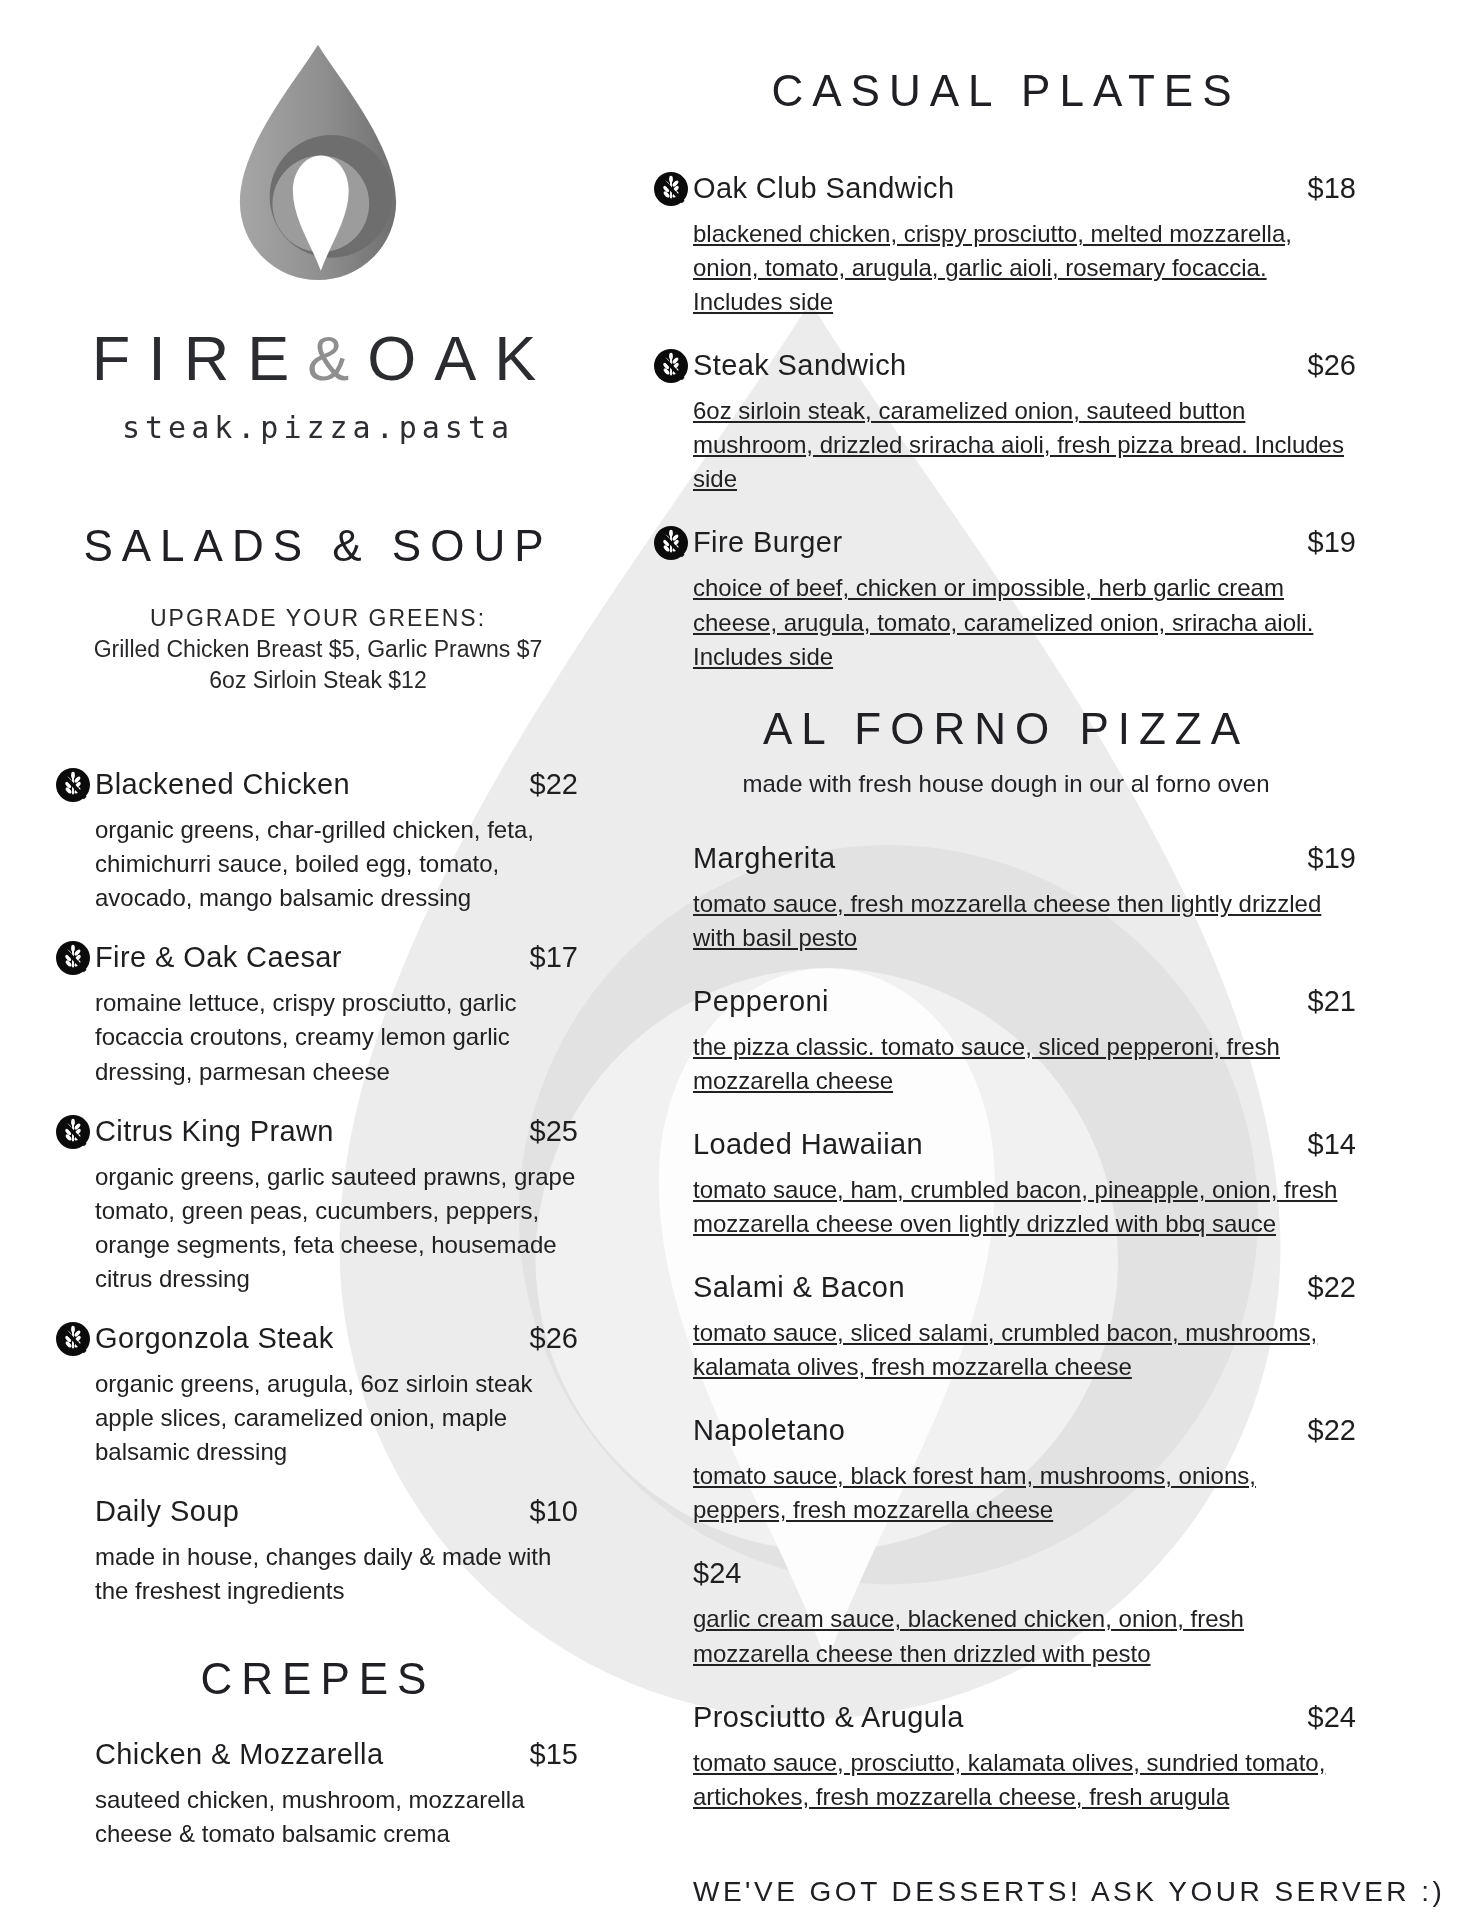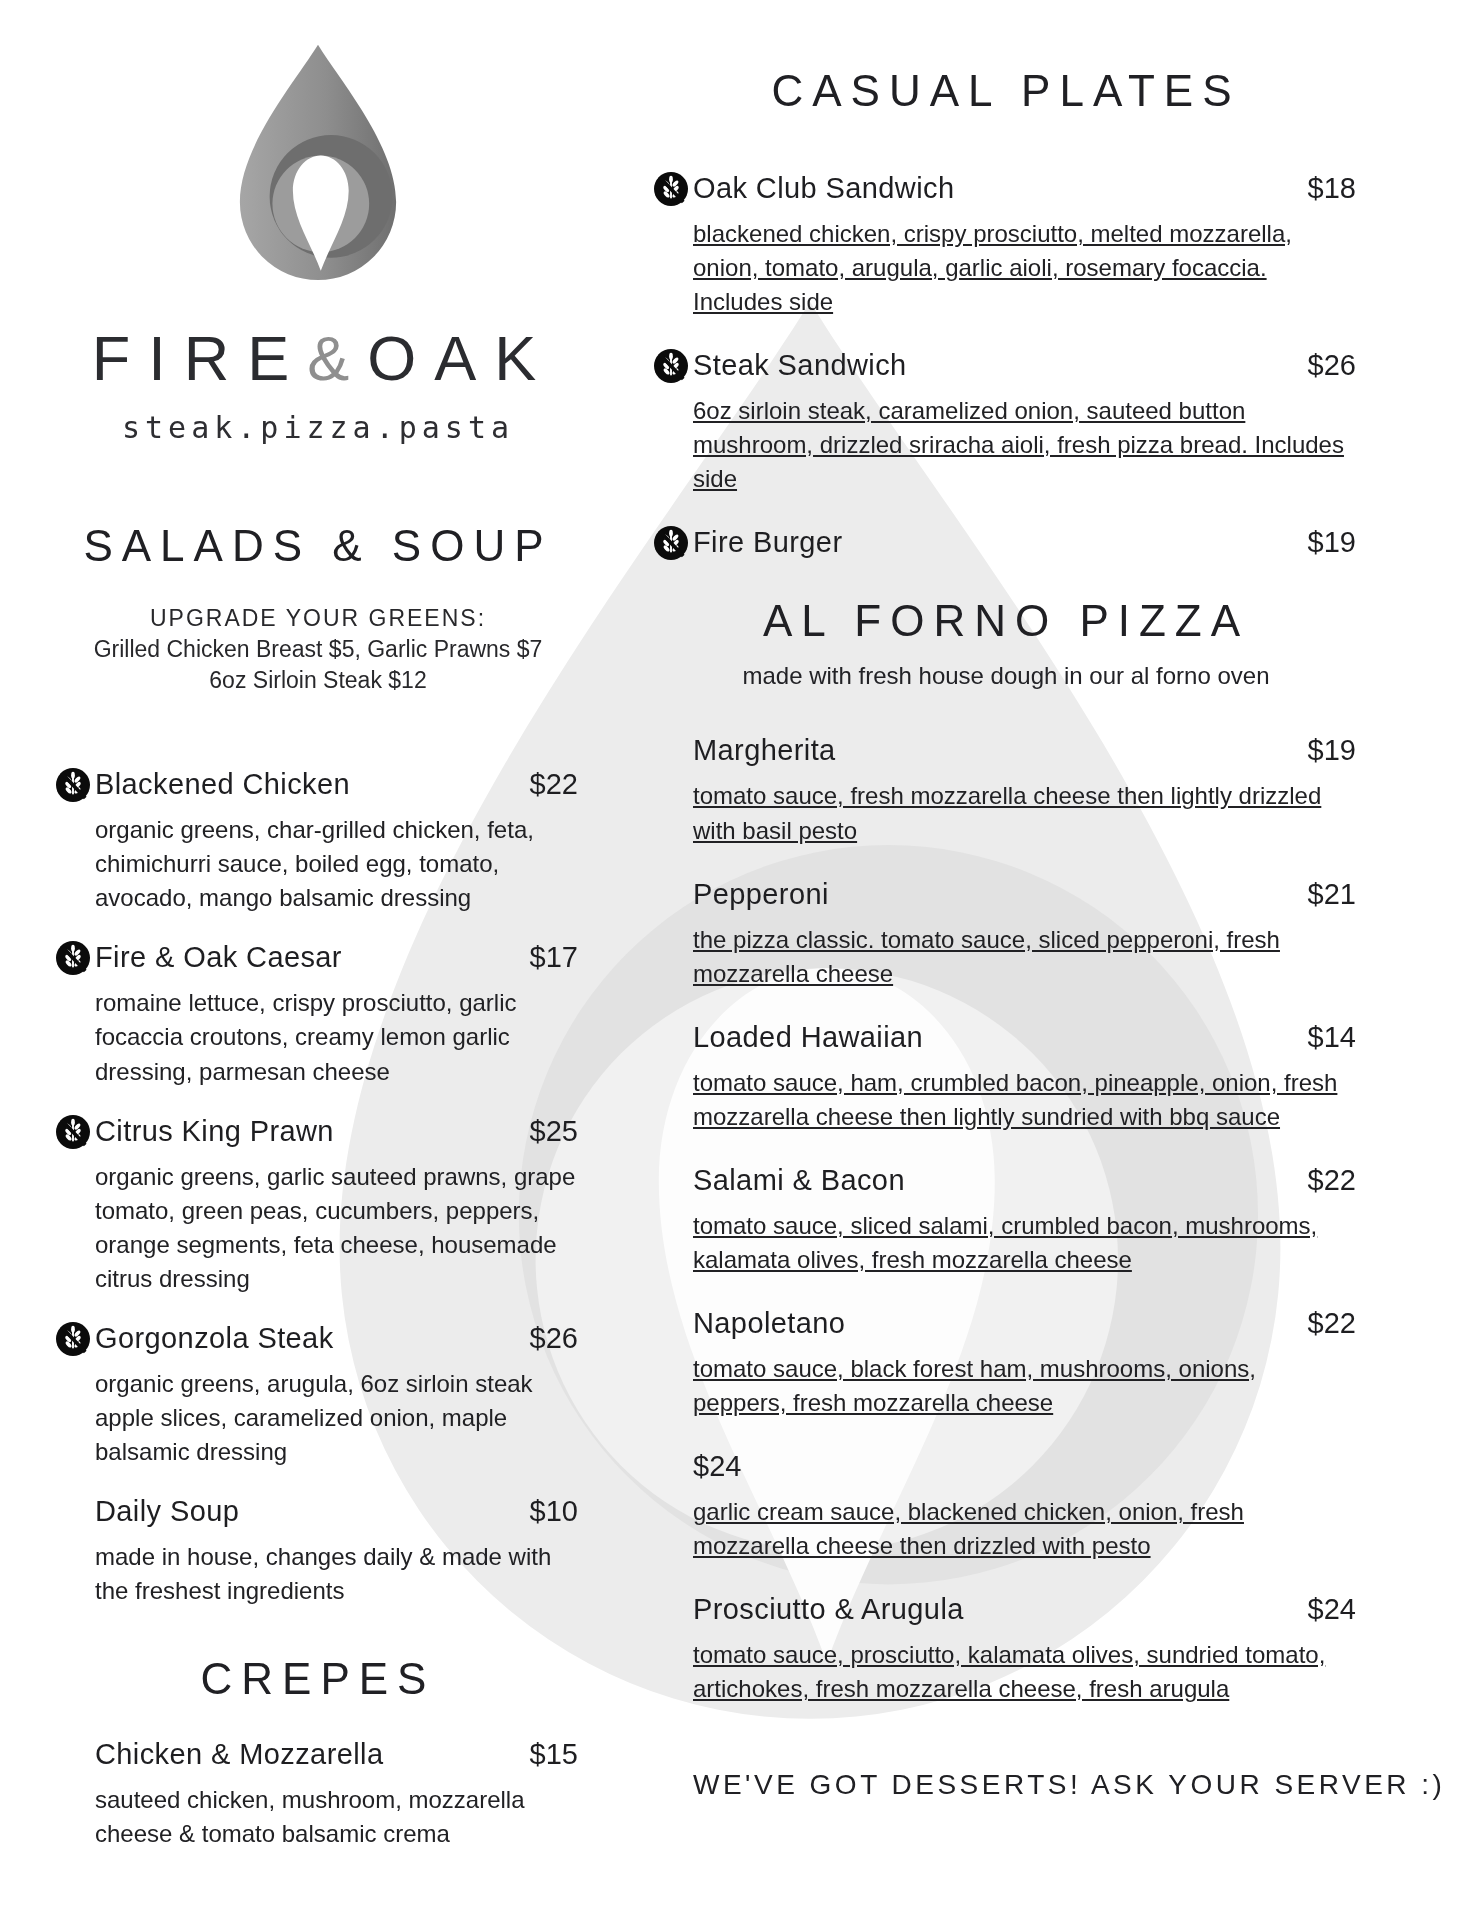--- a/index.html
+++ b/index.html
@@ -288,20 +288,21 @@
                     <ellipse cx="64" cy="50" rx="5.5" ry="11" transform="rotate(42 64 50)"></ellipse>
                     <ellipse cx="37" cy="66" rx="5.5" ry="11" transform="rotate(-42 37 66)"></ellipse>
                     <ellipse cx="63" cy="66" rx="5.5" ry="11" transform="rotate(42 63 66)"></ellipse>
                   </g>
                   <line x1="16" y1="14" x2="86" y2="88" stroke="#0b0b0b" stroke-width="11"></line>
                 </svg>
               </span>
               <span class="item-name">Fire Burger</span>
               <span class="item-price">$19</span>
             </div>
+            <div class="item-desc">choice of beef, chicken or impossible, herb garlic cream cheese, arugula, tomato, caramelized onion, sriracha aioli. Includes side</div>
           </div>
         </div>
 
       <div class="menu-title t-pizza">AL FORNO PIZZA</div>
       <div class="pizza-sub">made with fresh house dough in our al forno oven</div>
 
       <div class="items items-pizza">
 
       <div class="item">
             <div class="item-head">
@@ -318,21 +319,21 @@
               <span class="item-price">$21</span>
             </div>
             <div class="item-desc">the pizza classic. tomato sauce, sliced pepperoni, fresh mozzarella cheese</div>
           </div>
           <div class="item">
             <div class="item-head">
 
               <span class="item-name">Loaded Hawaiian</span>
               <span class="item-price">$14</span>
             </div>
-            <div class="item-desc">tomato sauce, ham, crumbled bacon, pineapple, onion, fresh mozzarella cheese then lightly sundried with bbq sauce</div>
+            <div class="item-desc">tomato sauce, ham, crumbled bacon, pineapple, onion, fresh mozzarella cheese oven lightly drizzled with bbq sauce</div>
           </div>
           <div class="item">
             <div class="item-head">
 
               <span class="item-name">Salami &amp; Bacon</span>
               <span class="item-price">$22</span>
             </div>
             <div class="item-desc">tomato sauce, sliced salami, crumbled bacon, mushrooms, kalamata olives, fresh mozzarella cheese</div>
           </div>
           <div class="item">

